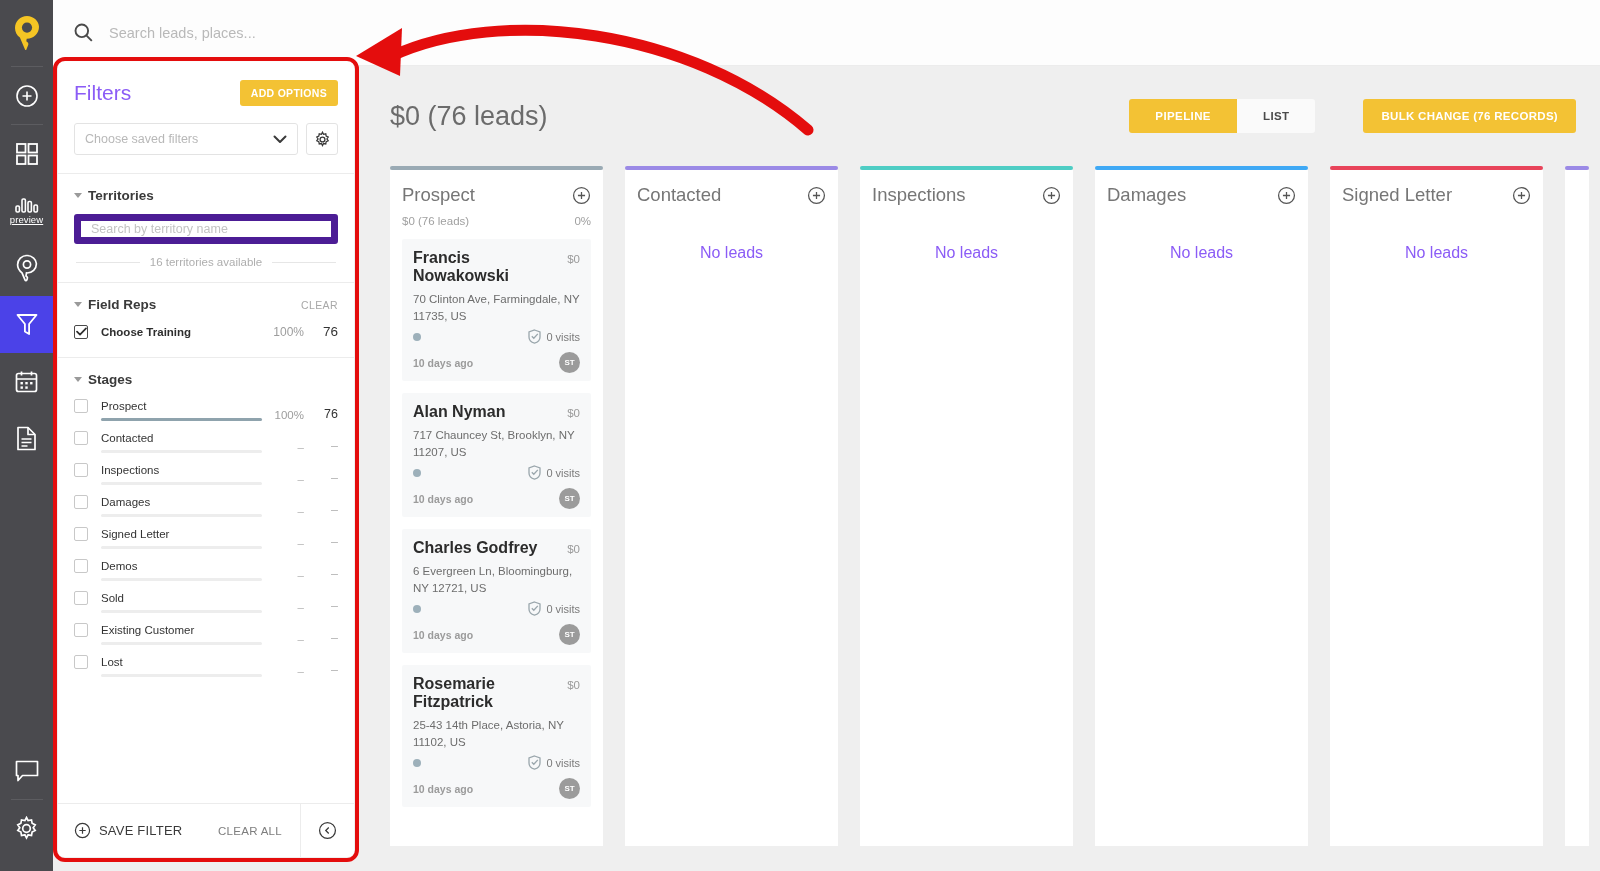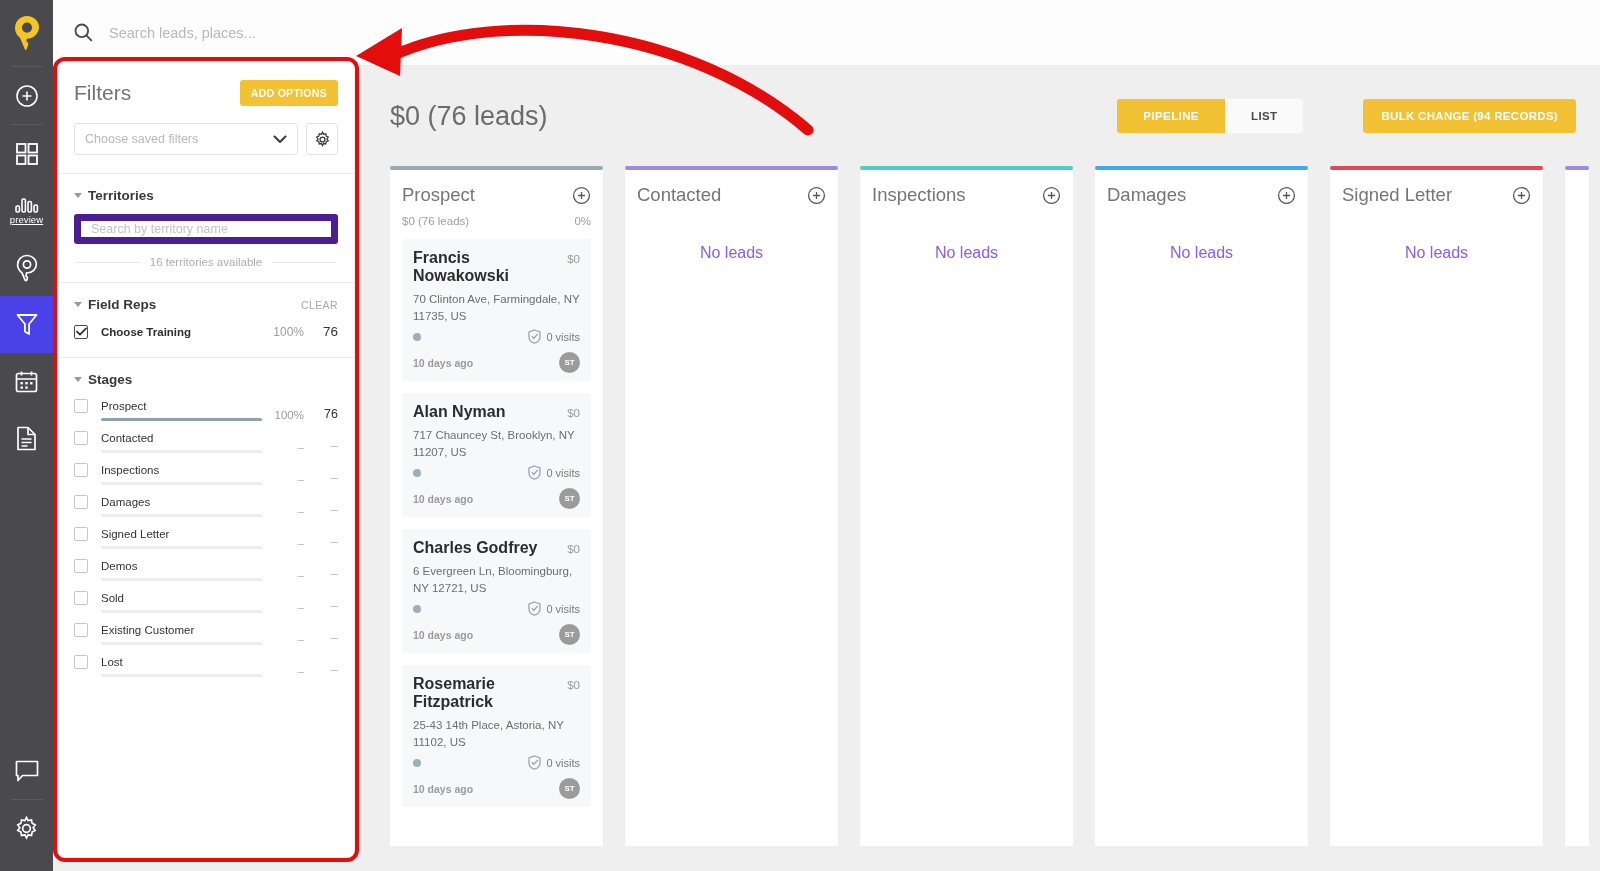--- a/index.html
+++ b/index.html
@@ -65,21 +65,21 @@
     z-index: 20;
     overflow: hidden;
   }
   .filters-head {
     padding: 18px 16px 0 16px;
   }
   .filters-head-row {
     display: flex; align-items: center; justify-content: space-between;
     margin-bottom: 17px;
   }
-  .filters-title { font-size: 21px; color: #737373; font-weight: 400; }
+  .filters-title { font-size: 21px; color: #8b5cf6; font-weight: 400; }
   .btn-add-options {
     background: #f3c234; color: #fff;
     font-size: 10.5px; font-weight: bold; letter-spacing: .3px;
     padding: 7px 11px; border: none; border-radius: 3px; cursor: pointer;
     font-family: "Liberation Sans", sans-serif;
   }
   .saved-row { display: flex; gap: 8px; align-items: center; padding-bottom: 18px; }
   .saved-select {
     flex: 1; height: 32px;
     border: 1px solid #e3e3e3; border-radius: 3px;
@@ -175,21 +175,21 @@
   .main {
     position: absolute; left: 360px; top: 66px;
     width: 1240px; height: 805px;
     background: #efefef;
   }
   .main-header {
     height: 100px; padding: 0 24px 0 30px;
     display: flex; align-items: center; justify-content: space-between;
   }
   .main-total { font-size: 27px; color: #6b6b6b; font-weight: 400; }
-  .main-actions { display: flex; align-items: center; gap: 60px; }
+  .main-actions { display: flex; align-items: center; gap: 48px; }
   .toggle-group { display: flex; border-radius: 3px; overflow: hidden; }
   .toggle-btn {
     font-size: 11.5px; font-weight: bold; letter-spacing: .4px;
     padding: 11px 26px; border: none; cursor: pointer;
     font-family: "Liberation Sans", sans-serif;
   }
   .toggle-btn.on { background: #f3c234; color: #fff; }
   .toggle-btn.off { background: #fafafa; color: #4a4a4a; }
   .btn-yellow {
     background: #f3c234; color: #fff; border: none; border-radius: 3px;
@@ -497,38 +497,54 @@
             <div class="stage-label">Lost</div>
             <div class="stage-bar-bg">
               <div class="stage-bar-fill" style="width:0%"></div>
             </div>
           </div>
           <div class="stage-pct dash">–</div>
           <div class="stage-cnt dash">–</div>
         </div>
       </div>
 
+    <div class="filters-foot">
+      <div class="save-filter">
+        <svg width="17" height="17" viewBox="0 0 24 24" fill="none" stroke="#3a3a3a" stroke-width="1.7">
+          <circle cx="12" cy="12" r="10"></circle>
+            <path d="M12 7.5v9M7.5 12h9"></path>
+        </svg>
+        <span>SAVE FILTER</span>
+      </div>
+      <div class="clear-all">CLEAR ALL</div>
+      <div class="collapse-btn">
+        <svg width="19" height="19" viewBox="0 0 24 24" fill="none" stroke="#3a3a3a" stroke-width="1.6">
+          <circle cx="12" cy="12" r="10"></circle>
+            <path d="M13.6 8.2L9.8 12l3.8 3.8"></path>
+        </svg>
+      </div>
+    </div>
   </div>
 
   <div class="red-box"></div>
 
   <svg class="red-arrow" width="500" height="145" viewBox="0 0 500 145">
     <path d="M62 56 C 170 6, 360 28, 478 130" stroke="#e40d0d" stroke-width="11" fill="none" stroke-linecap="round"></path>
     <path d="M26 56 L 72 28 L 70 76 Z" fill="#e40d0d"></path>
   </svg>
 
   <div class="main">
     <div class="main-header">
       <div class="main-total">$0 (76 leads)</div>
       <div class="main-actions">
         <div class="toggle-group">
           <button class="toggle-btn on">PIPELINE</button>
           <button class="toggle-btn off">LIST</button>
         </div>
-        <button class="btn-yellow">BULK CHANGE (94 RECORDS)</button>
+        <button class="btn-yellow">BULK CHANGE (76 RECORDS)</button>
       </div>
     </div>
 
     <div class="board" id="board">
         <div class="column">
           <div class="col-accent" style="background: rgb(154, 170, 180);"></div>
           <div class="col-body">
             <div class="col-head">
               <div class="col-title">Prospect</div>
               <svg width="19" height="19" viewBox="0 0 24 24" fill="none" stroke="#555" stroke-width="1.6">

